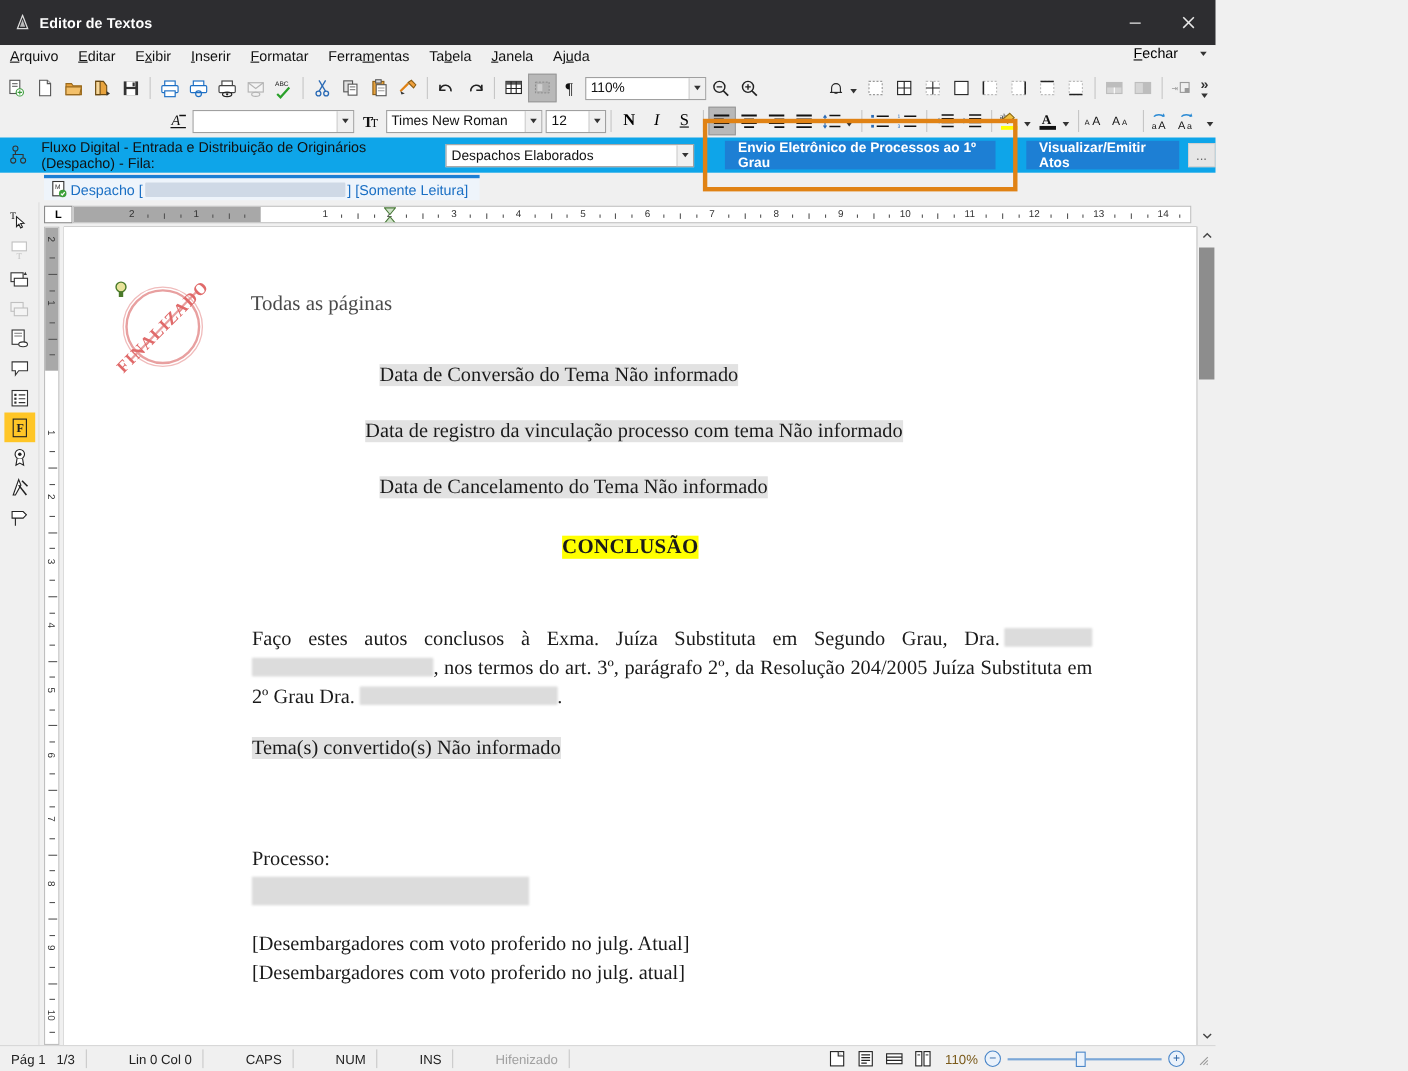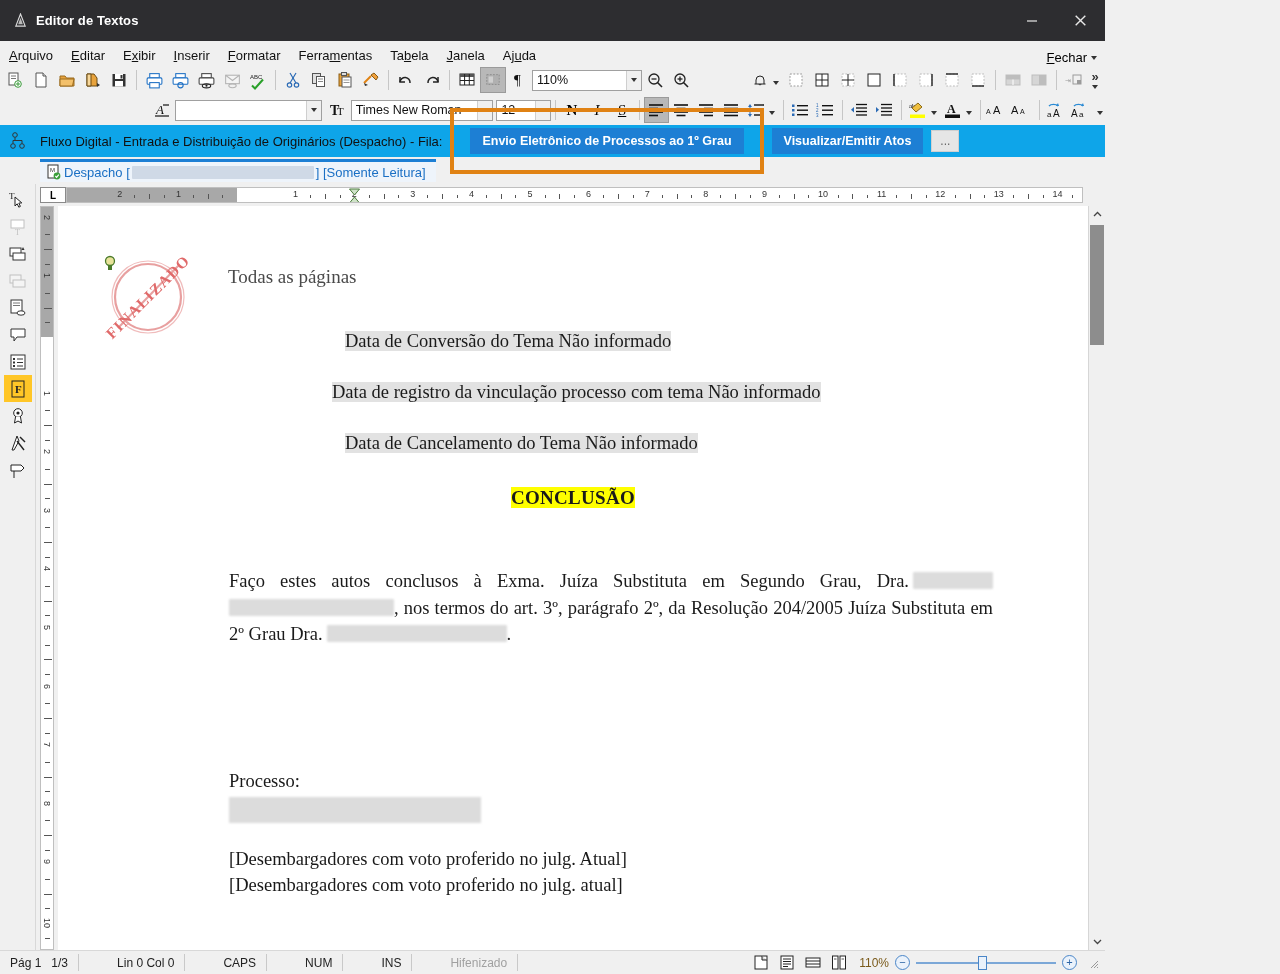--- a/index.html
+++ b/index.html
@@ -20,25 +20,25 @@
   }
   .titlebar .appicon { margin-left:12px; margin-right:8px; width:16px; height:16px;
      display:flex; align-items:center; justify-content:center; }
   .titlebar .apptitle { font-size:13px; font-weight:bold; letter-spacing:.1px; }
   .titlebar .spacer { flex:1; }
   .winbtn { width:46px; height:41px; display:flex; align-items:center; justify-content:center;
     color:#e8e8e8; font-size:15px; }
   .winbtn.close { width:50px; }
 
   
-  .menubar { height:24px; background:#f0f0f0; display:flex; align-items:flex-end;
+  .menubar { height:24px; background:#f0f0f0; display:flex; align-items:flex-start;
     flex:0 0 24px; border-bottom:0px solid #ddd; position:relative; }
   .menuitem { padding:2px 9px; font-size:13px; color:#111; }
   .menuitem u { text-decoration:underline; }
-  .menubar .right { position:absolute; right:8px; display:flex; align-items:center; gap:4px; }
+  .menubar .right { position:absolute; right:8px; display:flex; align-items:center; gap:20px; }
   .menubar .right .fechar { font-size:13px; }
   .tri-down { width:0;height:0;border-left:3px solid transparent;border-right:3px solid transparent;border-top:4px solid #333; }
 
   
   .toolbars { background:#f0f0f0; flex:0 0 auto; }
   .trow { height:30px; display:flex; align-items:center; padding:0 2px; }
   .tb-ico { width:26px; height:26px; display:flex; align-items:center; justify-content:center; }
   .tb-ico svg { display:block; }
   .sep { width:1px; height:20px; background:#c6c6c6; margin:0 4px; }
   .combo { height:21px; border:1px solid #a0a0a0; background:#fff; display:flex; align-items:center;
@@ -602,20 +602,26 @@
     <span class="tb-ico">
       <svg width="20" height="20" viewBox="0 0 20 20">
           <circle cx="6" cy="4" r="2.3" fill="none" stroke="#333"></circle>
           <circle cx="4" cy="15" r="2.3" fill="none" stroke="#333"></circle>
           <circle cx="13" cy="15" r="2.3" fill="none" stroke="#333"></circle>
           <path d="M6 6.5 v3 h-2 v3" fill="none" stroke="#333"></path>
           <path d="M6 9.5 h7 v3" fill="none" stroke="#333"></path>
         </svg>
     </span>
     <span class="flowlabel">Fluxo Digital - Entrada e Distribuição de Originários (Despacho) - Fila:</span>
+    <span class="combo filacombo">
+      <span>Despachos Elaborados</span>
+      <span class="arrow">
+          <i></i>
+        </span>
+    </span>
     <span class="hlwrap">
       <span class="bluebtn">Envio Eletrônico de Processos ao 1º Grau</span>
     </span>
     <span class="bluebtn" style="margin-left:8px;">Visualizar/Emitir Atos</span>
     <span class="dotsbtn">...</span>
   </div>
 
   <div class="tabrow">
     <span class="doctab">
       <span class="tb-ico" style="width:20px;height:20px;">
@@ -873,20 +879,21 @@
             <div class="l3"><span class="fld">Data de Cancelamento do Tema Não informado</span></div>
 
             <div class="concl">
               <span>CONCLUSÃO</span>
             </div>
 
             <div class="para">
               <span>Faço estes autos conclusos à Exma. Juíza Substituta em Segundo Grau, Dra.</span><span class="inline-red" style="width:80px;margin-left:4px;"></span><span class="inline-red" style="width:165px;"></span><span>, nos termos do art. 3º, parágrafo 2º, da Resolução 204/2005 Juíza Substituta em 2º Grau Dra.</span><span class="inline-red" style="width:180px;margin-left:4px;"></span><span>.</span>
             </div>
 
+            <div class="tema"><span class="fld">Tema(s) convertido(s) Não informado</span></div>
 
             <div class="proc">Processo:</div>
             <div class="procred"></div>
 
             <div class="desemb">
               <div>[Desembargadores com voto proferido no julg. Atual]</div>
               <div>[Desembargadores com voto proferido no julg. atual]</div>
             </div>
 
           </div>

